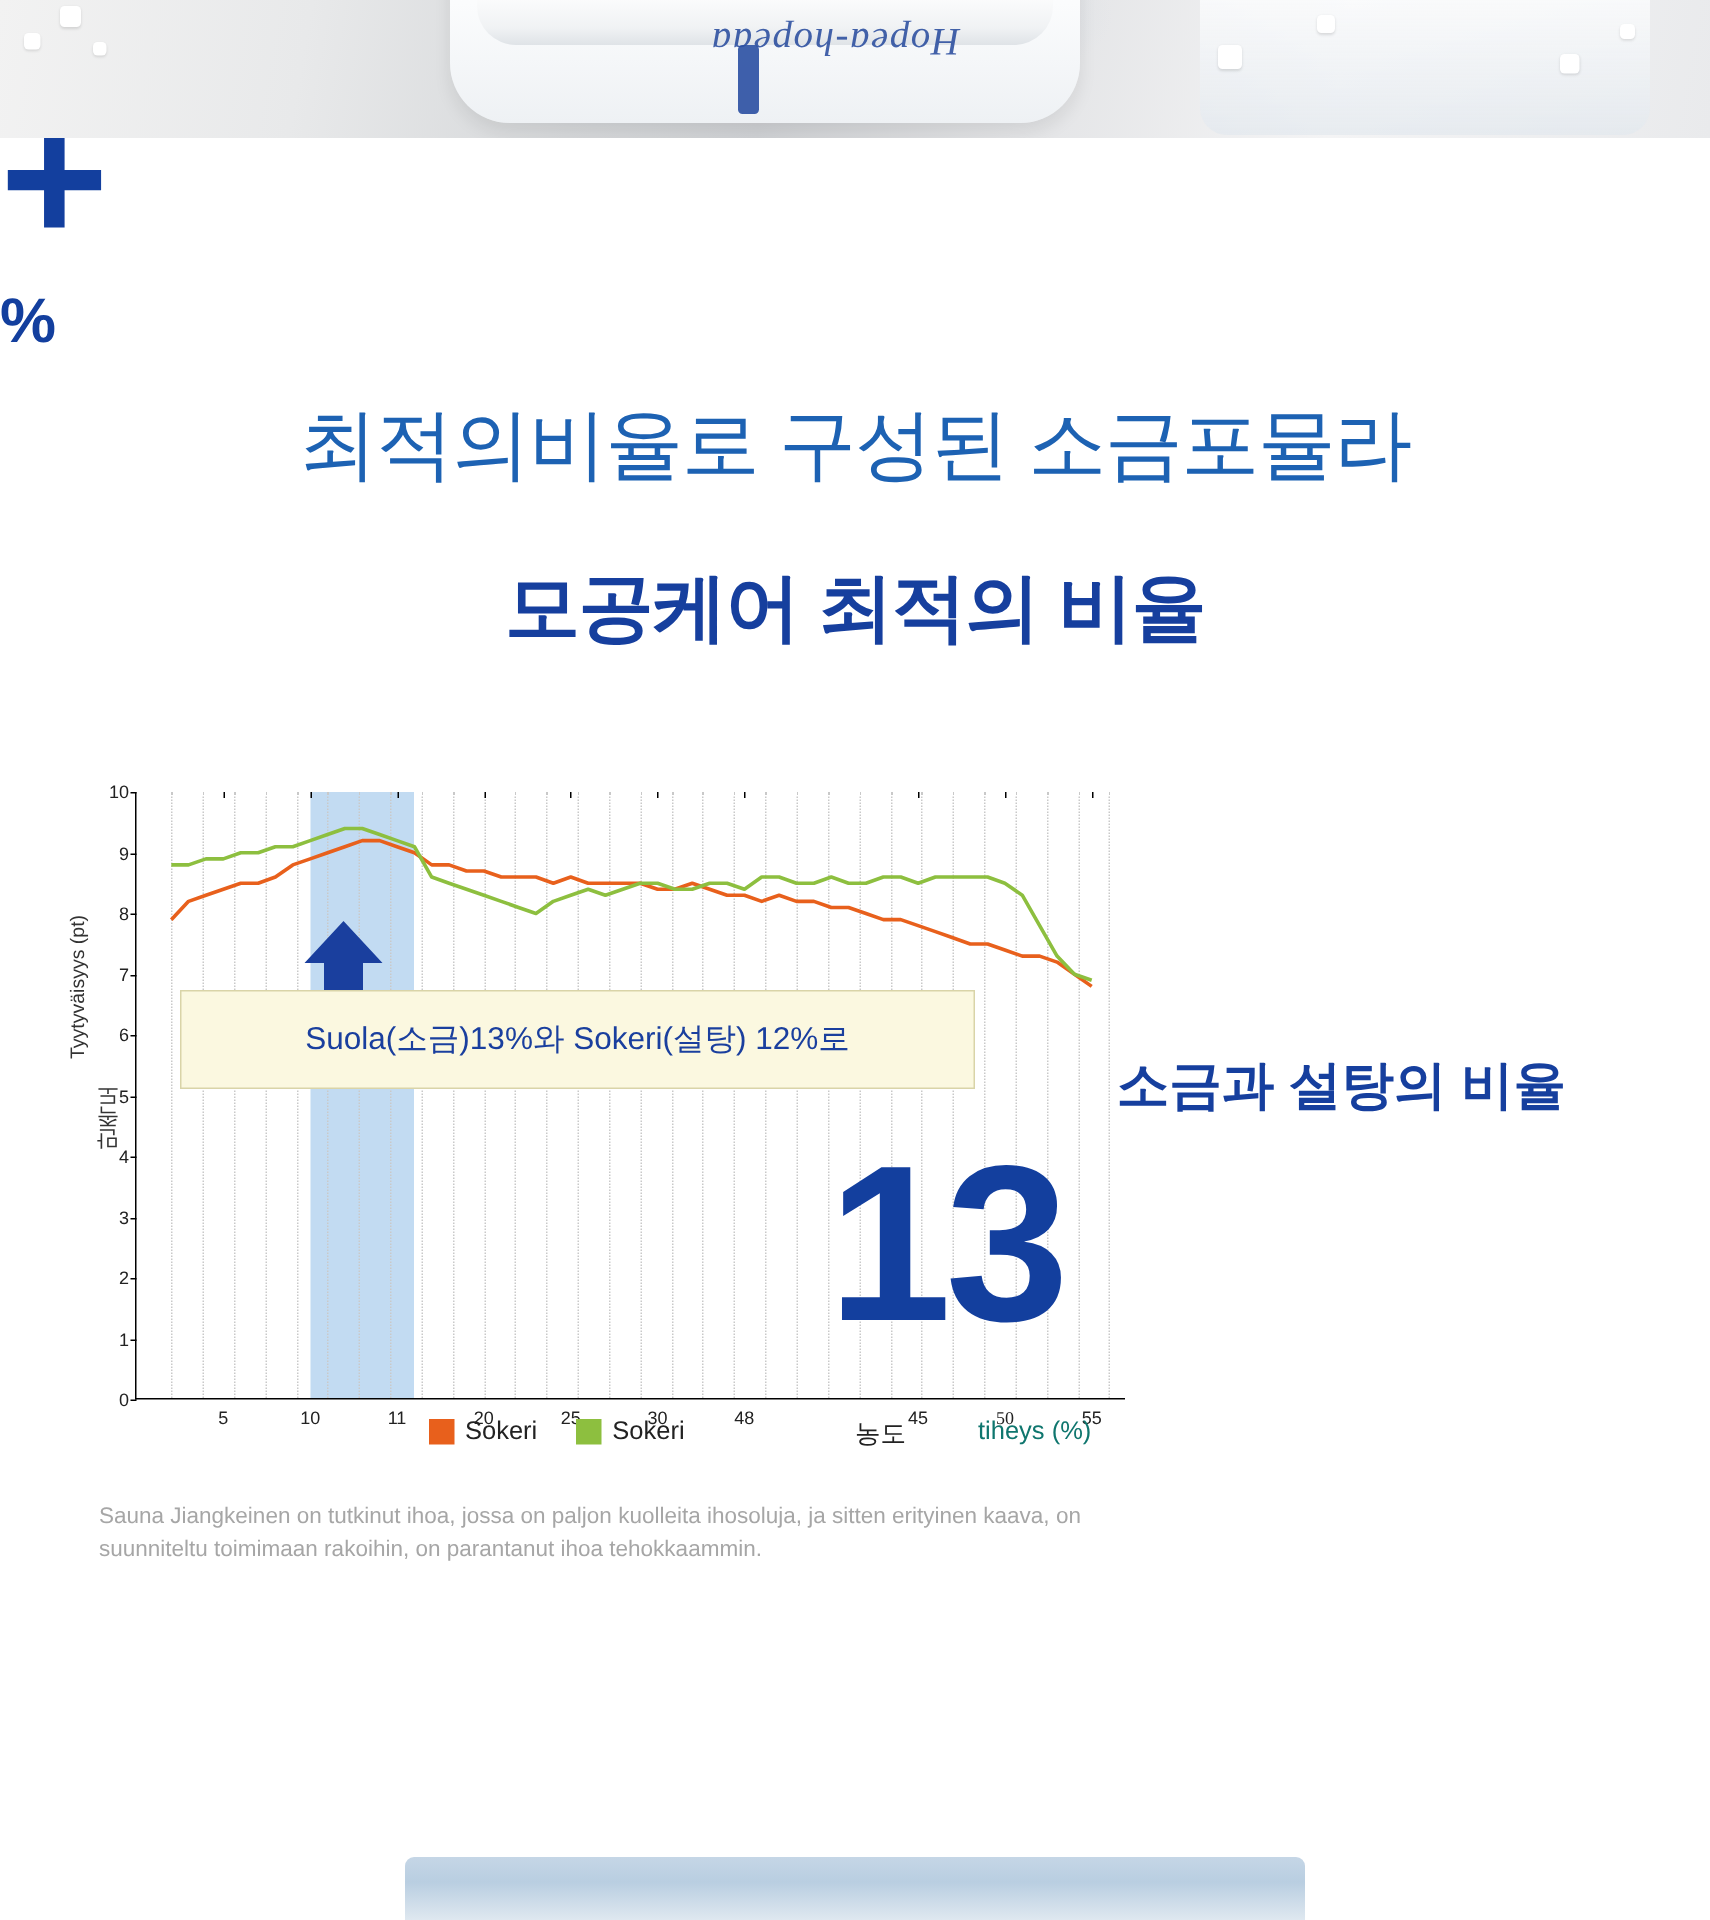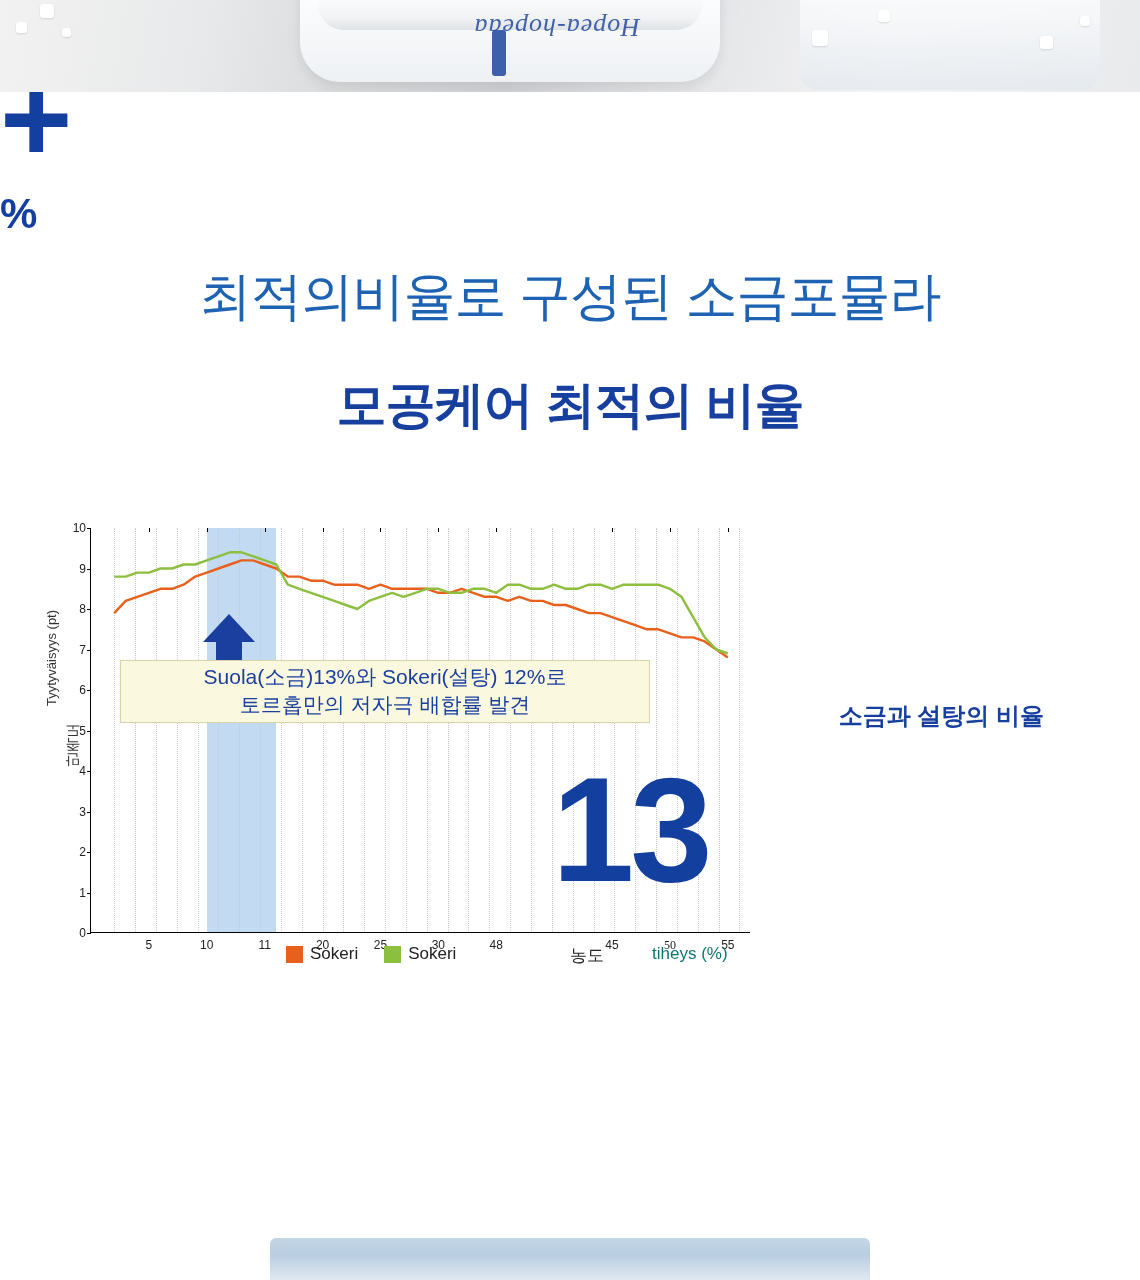--- a/index.html
+++ b/index.html
@@ -90,38 +90,38 @@
   .ytick { position: absolute; right: 100%; transform: translateY(-50%); padding-right: 5px; font-size: 12px; color: #222; }
   .ytick-mark { position: absolute; left: -4px; width: 4px; border-top: 1px solid #000; }
   .xtick { position: absolute; top: 100%; transform: translateX(-50%); padding-top: 6px; font-size: 12px; color: #222; }
   .xtick-mark { position: absolute; top: 0; height: 4px; border-left: 1px solid #000; }
   .vgrid { position: absolute; top: 0; bottom: 0; border-left: 1px dotted #c9c9c9; }
   .hiband { position: absolute; top: 0; bottom: 0; background: rgba(144,190,232,0.55); }
   .svg-lines { position: absolute; left: 0; top: 0; width: 660px; height: 405px; }
 
   .arrow { position: absolute; left: 158px; top: 92px; width: 62px; height: 62px; }
   .callout {
-    position: absolute; left: 80px; top: 140px; width: 530px; padding: 2px 14px;
+    position: absolute; left: 80px; top: 140px; width: 530px; padding: 18px 14px;
     background: #fbf8e0; border: 1px solid #d9d4a8;
     color: #1a3f9e; font-size: 21px; line-height: 1.35; text-align: center;
   }
 
   .legend {
     position: absolute; left: 246px; top: 424px; display: flex; gap: 26px; align-items: center;
     font-size: 17px; color: #222;
   }
   .legend-item { display: flex; align-items: center; gap: 7px; }
   .swatch { width: 17px; height: 17px; display: inline-block; }
 
   .x-label-ko { position: absolute; left: 530px; top: 424px; font-size: 17px; color: #222; }
   .x-label-fi { position: absolute; left: 612px; top: 424px; font-size: 17px; color: #0f766e; }
 
   
   .ratio-title {
-    position: absolute; right: 96px; top: 700px; font-size: 24px; color: #163f9e;
+    position: absolute; right: 96px; top: 700px; font-size: 35px; color: #163f9e;
     font-weight: bold; white-space: nowrap;
   }
   .big-num { position: absolute; font-weight: bold; color: #133f9e; line-height: 1; text-align: right; }
   .num-13 { left: 552px; top: 756px; font-size: 148px; letter-spacing: -4px; }
   .num-pct1 { left: 690px; top: 850px; font-size: 42px; font-weight: bold; color: #133f9e; }
   .num-plus { left: 722px; top: 770px; font-size: 124px; font-weight: bold; color: #133f9e; }
   .num-12 { left: 838px; top: 756px; font-size: 148px; letter-spacing: -4px; }
   .num-pct2 { left: 1002px; top: 850px; font-size: 42px; font-weight: bold; color: #133f9e; }
 
   
@@ -251,21 +251,20 @@
           <polyline points="23.2,48.6 34.7,48.6 46.3,44.6 57.9,44.6 69.5,40.5 81.1,40.5 92.6,36.5 104.2,36.5 115.8,32.4 127.4,28.3 138.9,24.3 150.5,24.3 162.1,28.3 173.7,32.4 185.3,36.5 196.8,56.7 208.4,60.8 220.0,64.8 231.6,68.8 243.2,72.9 254.7,77.0 266.3,81.0 277.9,72.9 289.5,68.8 301.1,64.8 312.6,68.8 324.2,64.8 335.8,60.8 347.4,60.8 358.9,64.8 370.5,64.8 382.1,60.8 393.7,60.8 405.3,64.8 416.8,56.7 428.4,56.7 440.0,60.8 451.6,60.8 463.2,56.7 474.7,60.8 486.3,60.8 497.9,56.7 509.5,56.7 521.1,60.8 532.6,56.7 544.2,56.7 555.8,56.7 567.4,56.7 578.9,60.8 590.5,68.8 602.1,89.1 613.7,109.4 625.3,121.5 636.8,125.5" fill="none" stroke="#8dbf3f" stroke-width="2.4" stroke-linejoin="round"></polyline>
         </svg>
     </div>
 
     <svg class="arrow" viewBox="0 0 62 62">
       <path d="M31 2 L57 30 L44 30 L44 60 L18 60 L18 30 L5 30 Z" fill="#1a3f9e"></path>
     </svg>
 
     <div class="callout">
       <div>Suola(소금)13%와 Sokeri(설탕) 12%로</div>
-      <div>토르홉만의 저자극 배합률 발견</div>
     </div>
 
     <div class="legend">
       <span class="legend-item">
         <span class="swatch" style="background:#e8601c"></span>
         <span>Sokeri</span>
       </span>
       <span class="legend-item">
         <span class="swatch" style="background:#8dbf3f"></span>
         <span>Sokeri</span>
@@ -275,15 +274,16 @@
     <div class="x-label-ko">농도</div>
     <div class="x-label-fi">tiheys (%)</div>
   </div>
 
   <div class="ratio-title">소금과 설탕의 비율</div>
   <div class="big-num num-13">13</div>
   <div class="num-pct1">%</div>
   <div class="num-plus">+</div>
   <div class="num-pct2">%</div>
 
+  <div class="footnote">Sauna Jiangkeinen on tutkinut ihoa, jossa on paljon kuolleita ihosoluja, ja sitten erityinen kaava, on suunniteltu toimimaan rakoihin, on parantanut ihoa tehokkaammin.</div>
 
   <div class="bottom-photo"></div>
 </div>
 
 </body></html>

